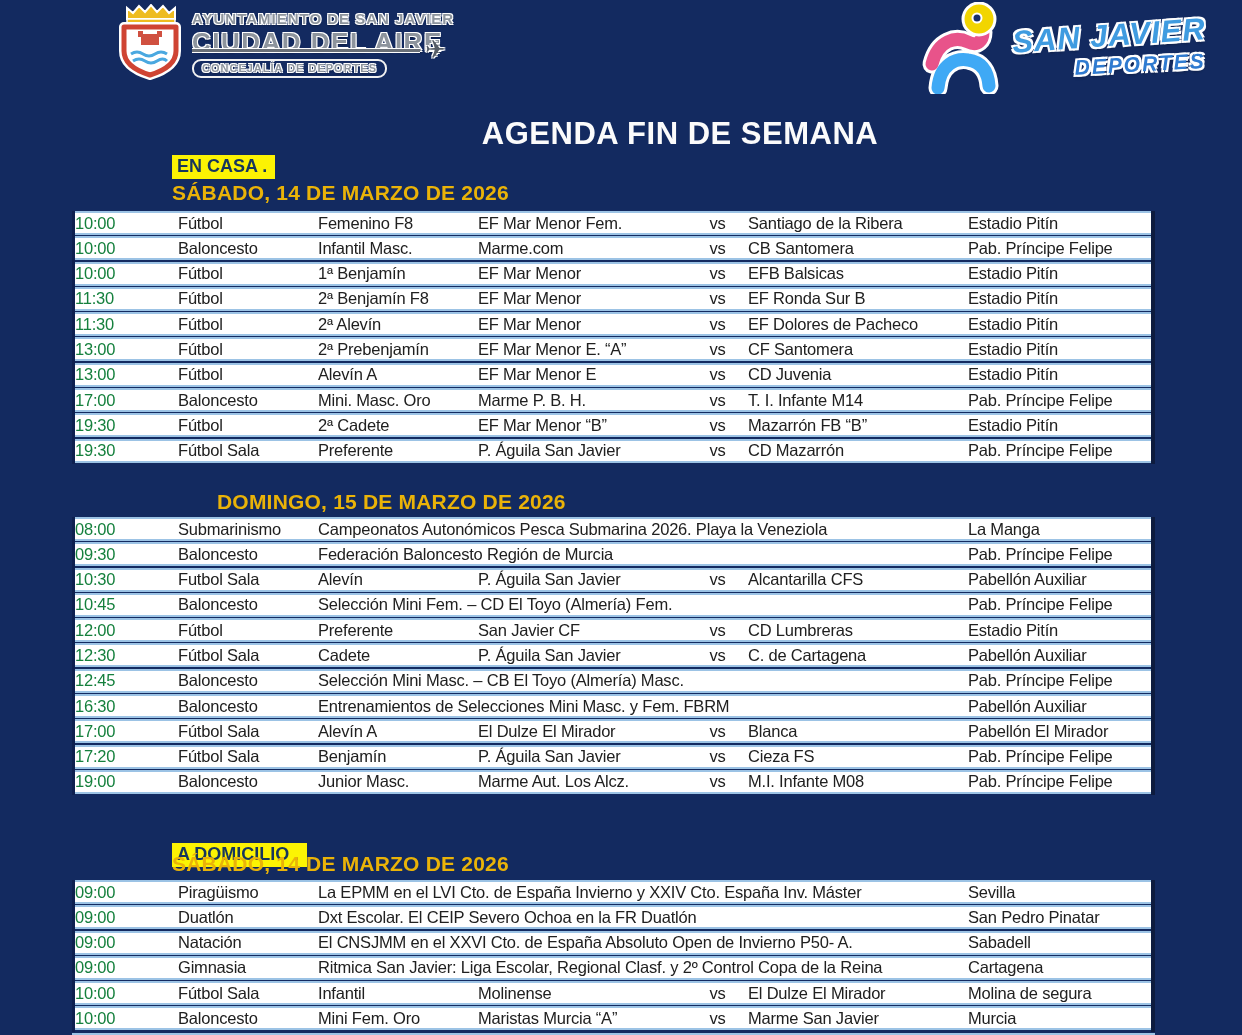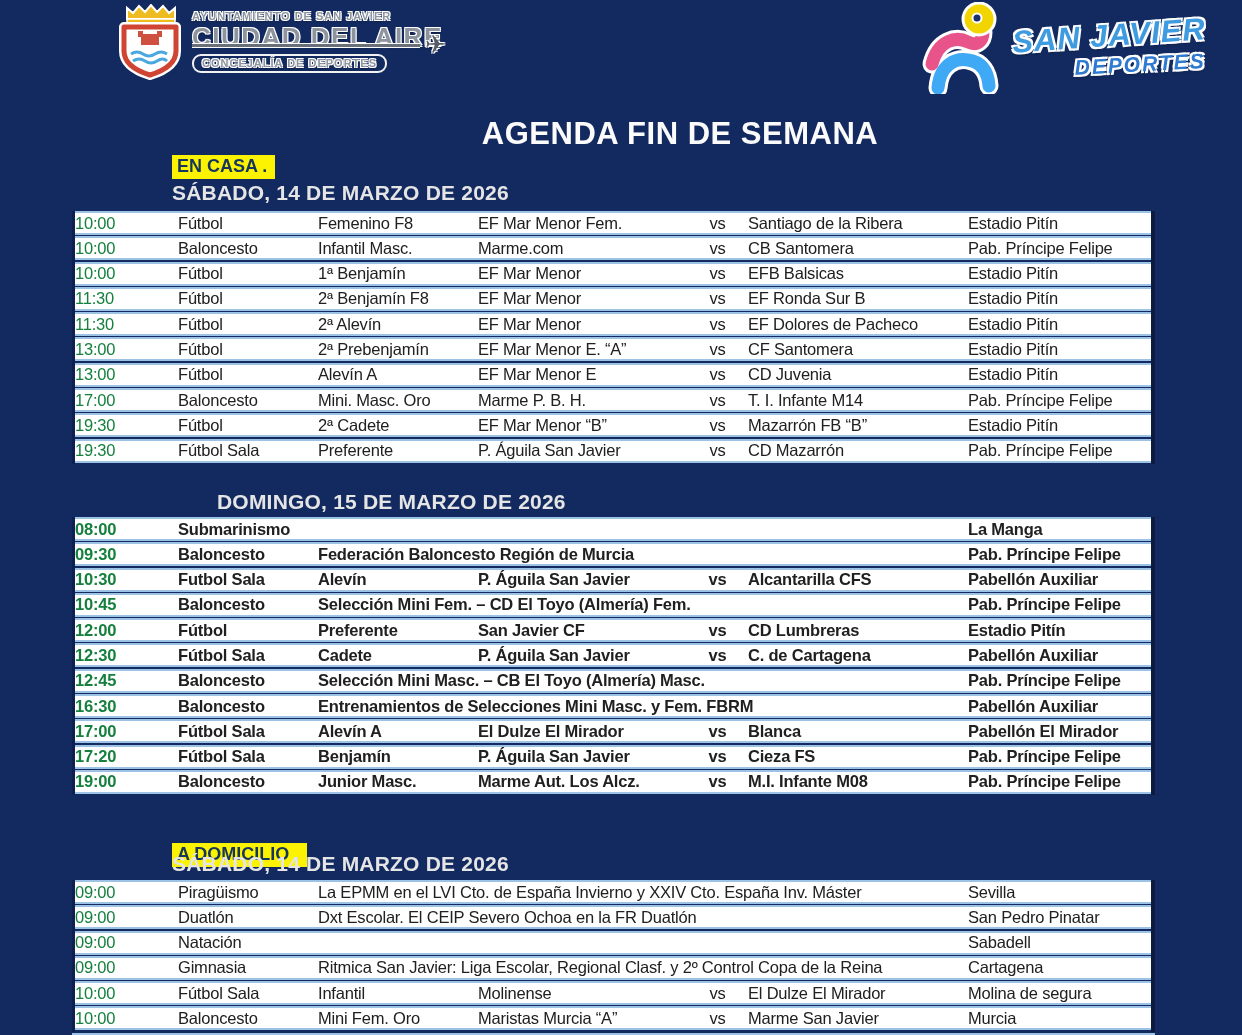--- a/index.html
+++ b/index.html
@@ -9,21 +9,21 @@
     font-family:"Liberation Sans",sans-serif;
   }
 
   
   .muni-logo{position:absolute;left:116px;top:4px;display:flex;align-items:flex-start;}
   .muni-text{margin-left:8px;padding-top:6px;}
   .outline-gray{
     color:#8d949d;font-weight:bold;
     text-shadow:-1px -1px 0 #fff,1px -1px 0 #fff,-1px 1px 0 #fff,1px 1px 0 #fff,0 2px 2px rgba(0,0,0,.35);
   }
-  .muni-line1{font-size:11px;letter-spacing:1px;}
+  .muni-line1{font-size:15px;letter-spacing:1px;}
   .muni-line2{font-size:26px;letter-spacing:1.5px;line-height:26px;margin-top:2px;}
   .trail{position:relative;height:3px;background:#6a7078;width:228px;margin-top:-6px;
          box-shadow:0 -1px 0 #fff,0 1px 0 #fff;}
   .plane{position:absolute;right:-26px;top:-14px;font-size:25px;color:#555c66;font-style:normal;
          text-shadow:-1px -1px 0 #fff,1px -1px 0 #fff,-1px 1px 0 #fff,1px 1px 0 #fff;}
   .muni-line3{font-size:11px;letter-spacing:1px;margin-top:7px;width:fit-content;
               border:2px solid #f2f2f2;border-radius:9px;padding:1px 8px 2px 8px;}
 
   .dep-logo{position:absolute;left:920px;top:2px;display:flex;align-items:flex-start;}
   .dep-text{margin-left:6px;padding-top:16px;}
@@ -43,25 +43,25 @@
     position:absolute;left:680px;top:116px;transform:translateX(-50%);
     color:#fbfbfb;font-size:31px;font-weight:bold;letter-spacing:.5px;white-space:nowrap;
   }
   .section{position:absolute;left:72px;width:1083px;}
   #sec-0{top:155px;} #sec-1{top:490px;} #sec-2{top:827px;}
   .hl-label{
     position:absolute;left:100px;display:inline-block;background:#fcf303;color:#17365d;
     font-weight:bold;font-size:18px;padding:1px 8px 2px 5px;white-space:nowrap;
   }
   .date-heading{
-    position:absolute;left:100px;color:#e5e5e5;font-weight:bold;font-size:21px;
+    position:absolute;left:100px;color:#eab308;font-weight:bold;font-size:21px;
     letter-spacing:.2px;white-space:nowrap;
   }
   #sec-0 .hl-label{top:0;} #sec-0 .date-heading{top:26px;} #sec-0 .agenda-table{top:56px;}
-  #sec-1 .date-heading{top:0;margin-left:45px;} #sec-1 .agenda-table{top:27px;font-weight:bold;}
+  #sec-1 .date-heading{top:0;margin-left:45px;} #sec-1 .agenda-table{top:27px;}
   #sec-2 .hl-label{top:16px;} #sec-2 .date-heading{top:25px;} #sec-2 .agenda-table{top:53px;}
 
   
   .agenda-table{position:absolute;left:0;width:1083px;border-left:3px solid #0e2050;border-right:4px solid #0d1b3e;box-sizing:border-box;}
   .row{
     display:grid;grid-template-columns:95px 140px 160px 225px 45px 220px 1fr;
     align-items:center;background:#ffffff;box-sizing:border-box;height:24px;
     border-top:2px solid #9cc3e5;border-bottom:2px solid #9cc3e5;margin-bottom:1.3px;
   }
   .cell{font-size:16.5px;color:#202020;letter-spacing:-0.2px;white-space:nowrap;overflow:visible;}
@@ -214,20 +214,21 @@
       </div>
     </div>
 </div>
 
 <div class="section" id="sec-1">
   <div class="date-heading">DOMINGO, 15 DE MARZO DE 2026</div>
   <div class="agenda-table">
       <div class="row">
         <div class="cell c-time">08:00</div>
         <div class="cell c-sport">Submarinismo</div>
+        <div class="cell c-desc">Campeonatos Autonómicos Pesca Submarina 2026. Playa la Veneziola</div>
         <div class="cell c-venue">La Manga</div>
       </div>
       <div class="row">
         <div class="cell c-time">09:30</div>
         <div class="cell c-sport">Baloncesto</div>
         <div class="cell c-desc">Federación Baloncesto Región de Murcia</div>
         <div class="cell c-venue">Pab. Príncipe Felipe</div>
       </div>
       <div class="row">
         <div class="cell c-time">10:30</div>
@@ -316,20 +317,21 @@
       </div>
       <div class="row">
         <div class="cell c-time">09:00</div>
         <div class="cell c-sport">Duatlón</div>
         <div class="cell c-desc">Dxt Escolar. El CEIP Severo Ochoa en la FR Duatlón</div>
         <div class="cell c-venue">San Pedro Pinatar</div>
       </div>
       <div class="row">
         <div class="cell c-time">09:00</div>
         <div class="cell c-sport">Natación</div>
+        <div class="cell c-desc">El CNSJMM en el XXVI Cto. de España Absoluto Open de Invierno P50- A.</div>
         <div class="cell c-venue">Sabadell</div>
       </div>
       <div class="row">
         <div class="cell c-time">09:00</div>
         <div class="cell c-sport">Gimnasia</div>
         <div class="cell c-desc">Ritmica San Javier: Liga Escolar, Regional Clasf. y 2º Control Copa de la Reina</div>
         <div class="cell c-venue">Cartagena</div>
       </div>
       <div class="row">
         <div class="cell c-time">10:00</div>

